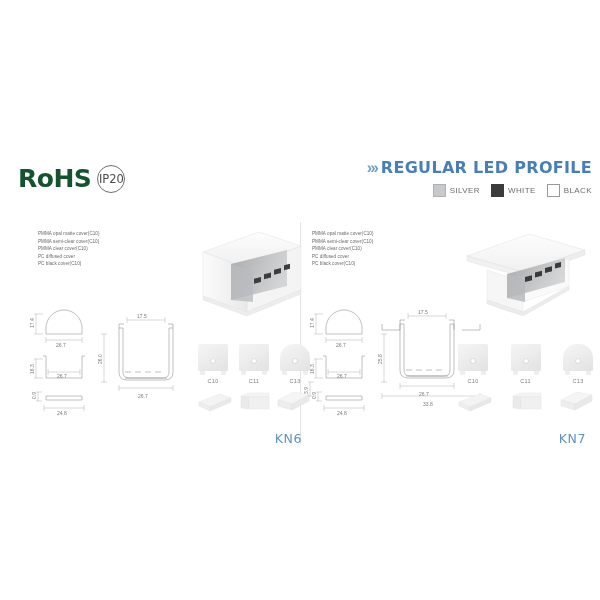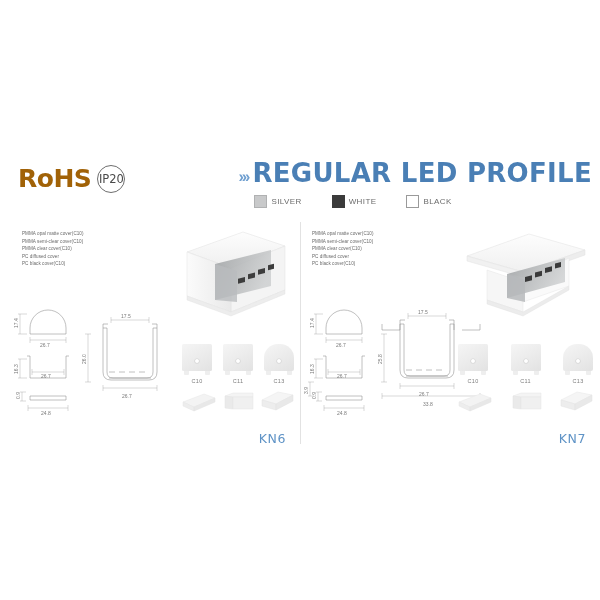--- a/index.html
+++ b/index.html
@@ -22,21 +22,21 @@
     width: 600px; height: 60px;
   }
   .rohs-block {
     position: absolute;
     left: 18px; top: 14px;
     display: flex; align-items: center; gap: 6px;
   }
   .rohs-text {
     font-size: 25px;
     font-weight: bold;
-    color: #a16207;
+    color: #14532d;
     letter-spacing: -0.5px;
     font-family: "DejaVu Sans", sans-serif;
   }
   .ip-badge {
     width: 28px; height: 28px;
     border: 1.6px solid #6e6e6e;
     border-radius: 50%;
     display: flex; align-items: center; justify-content: center;
     font-size: 11.5px;
     font-weight: normal;
@@ -52,42 +52,42 @@
   .title-row {
     display: flex; align-items: baseline; justify-content: flex-end; gap: 4px;
   }
   .chevrons {
     font-size: 16px;
     color: #6f9fd0;
     font-weight: bold;
     letter-spacing: -2px;
   }
   .main-title {
-    font-size: 26px;
+    font-size: 16px;
     font-weight: bold;
     color: #4a7fb5;
     letter-spacing: 0.3px;
     font-family: "DejaVu Sans", sans-serif;
   }
   .swatch-row {
-    display: flex; align-items: center; justify-content: flex-start;
-    gap: 30px;
+    display: flex; align-items: center; justify-content: flex-end;
+    gap: 11px;
     margin-top: 7px;
     padding-left: 16px;
   }
   .swatch-item { display: flex; align-items: center; gap: 4px; }
   .sw-box { width: 13px; height: 13px; border: 1px solid #b9b9b9; }
   .sw-silver { background: #c8c9ca; border-color: #b0b1b2; }
   .sw-black  { background: #3b3b3b; border-color: #3b3b3b; }
   .sw-white  { background: #ffffff; border-color: #9a9a9a; }
   .sw-label { font-size: 8px; color: #6b6b6b; letter-spacing: 0.4px; }
 
   
   .panel { position: absolute; top: 218px; width: 300px; height: 232px; }
-  .panel-left  { left: 0; }
+  .panel-left  { left: 16px; }
   .panel-right { left: 300px; }
   .divider {
     position: absolute;
     left: 300px; top: 222px;
     width: 1px; height: 222px;
     background: #e2e2e2;
   }
 
   .spec-list { position: absolute; left: 22px; top: 12px; }
   .panel-right .spec-list { left: 12px; }

